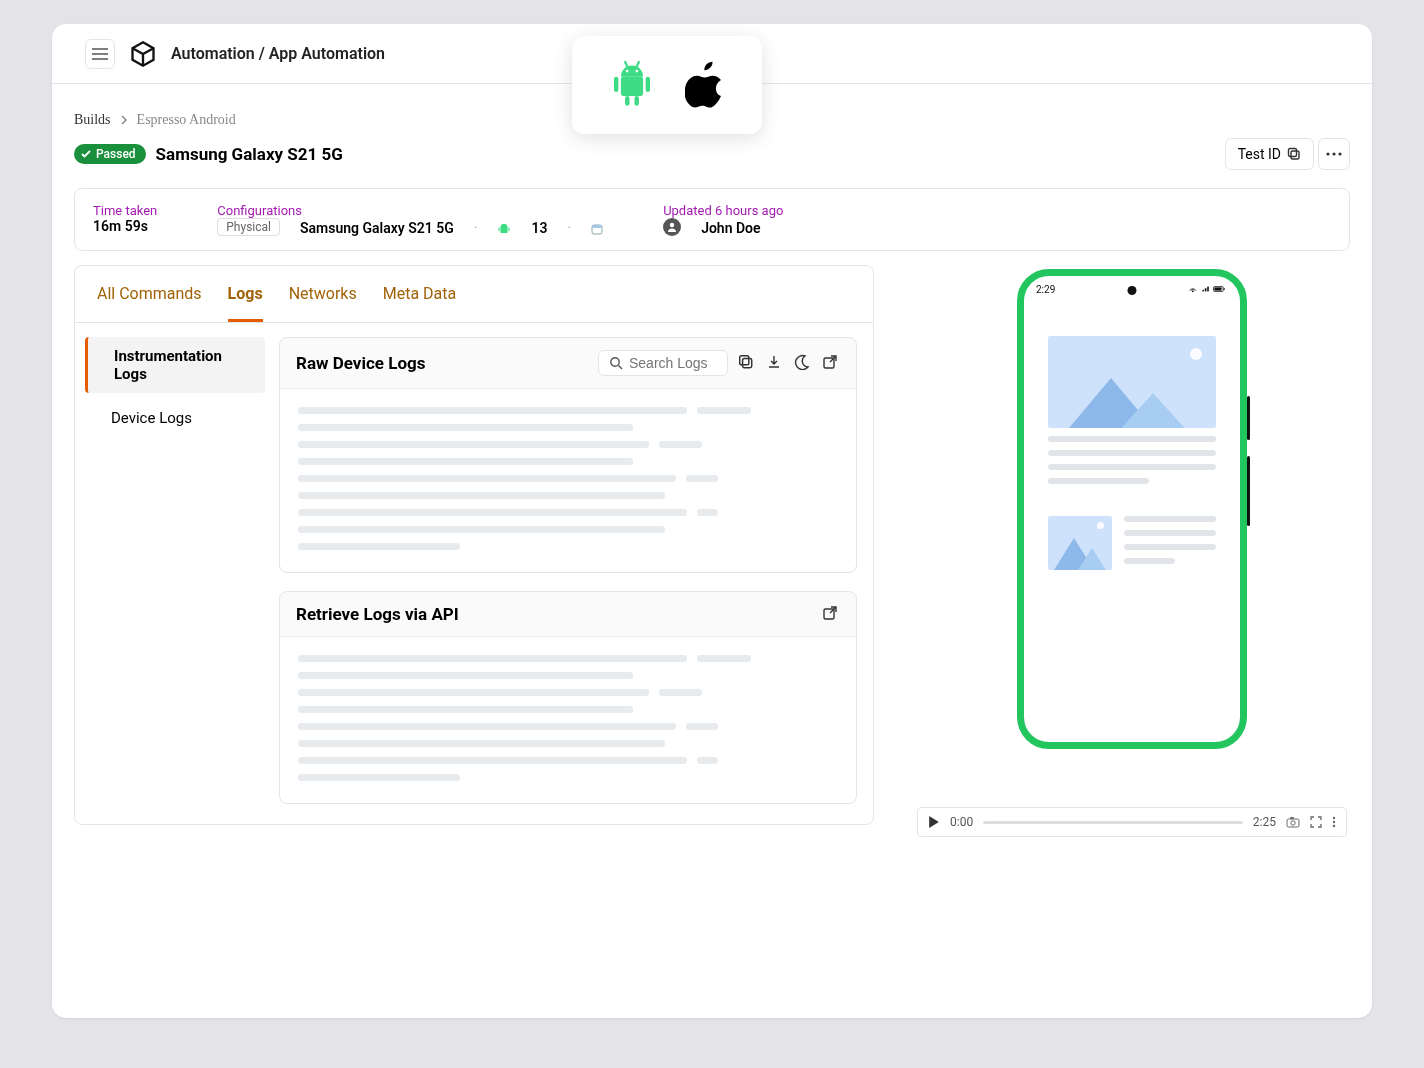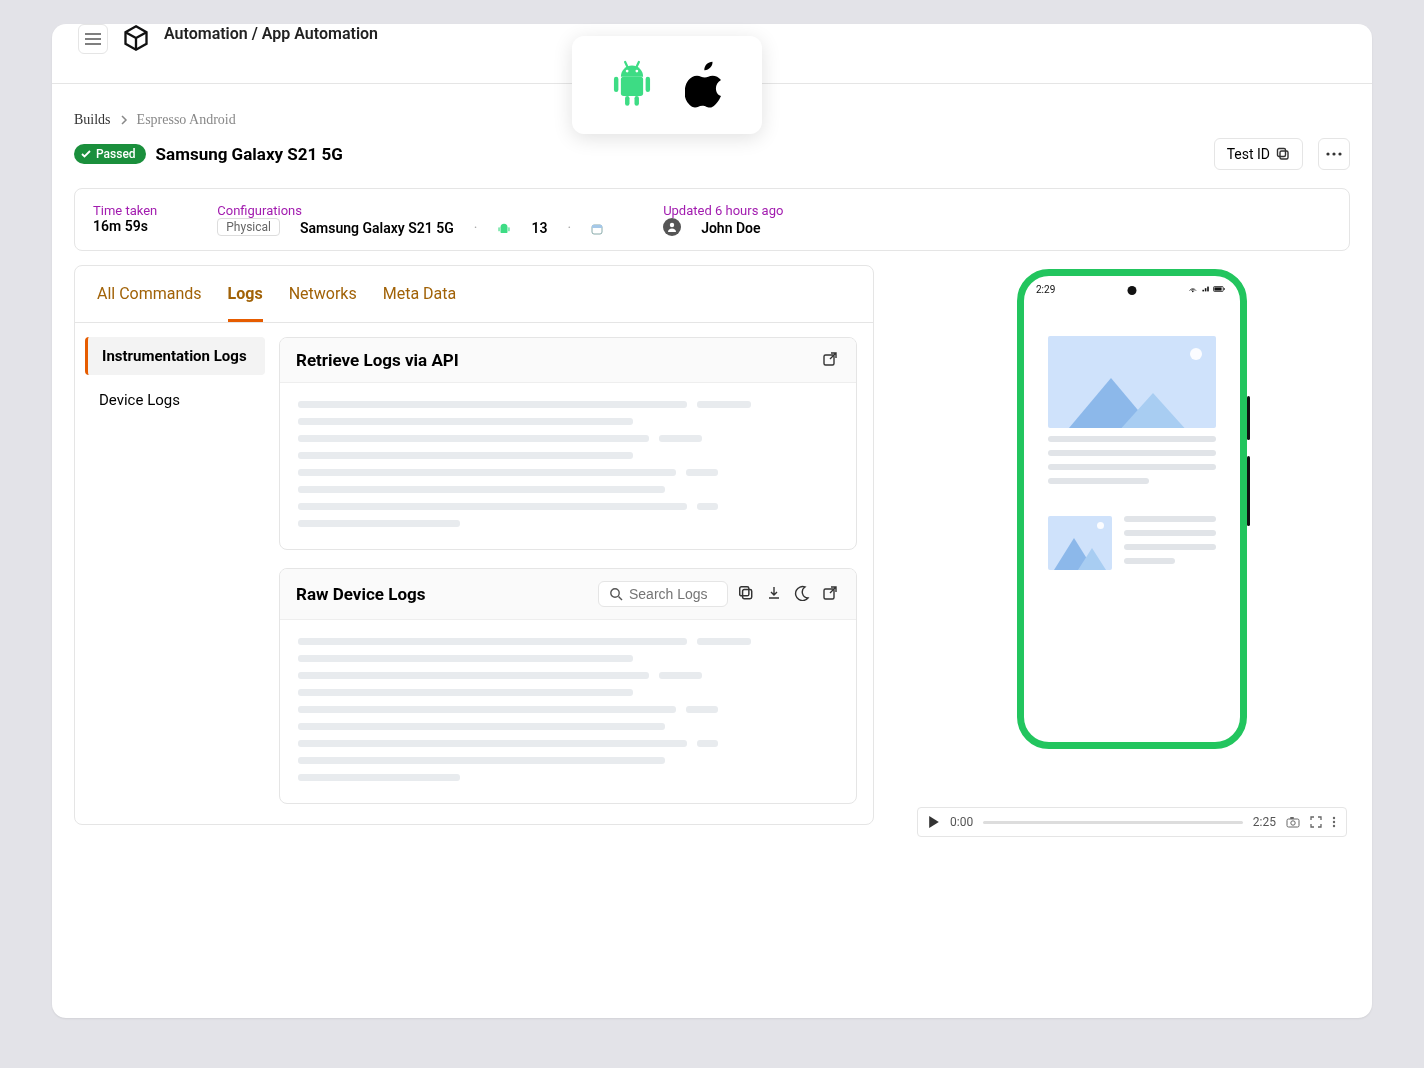--- a/index.html
+++ b/index.html
@@ -17,22 +17,22 @@
     width: 1320px; height: 994px;
     background: #fff;
     border-radius: 14px;
     box-shadow: 0 1px 2px rgba(0,0,0,0.08);
     display: flex; flex-direction: column;
   }
   
   .header {
     height: 60px;
     border-bottom: 1px solid #e5e5e5;
-    display: flex; 
-    padding: 0 26px;
+    display: flex; align-items: center;
+    padding: 0 33px;
     gap: 14px;
   }
   .menu-btn {
     width: 30px; height: 30px;
     border: 1px solid #e5e5e5; border-radius: 6px;
     display:flex; align-items:center; justify-content:center;
     cursor:pointer;
   }
   .logo { width: 28px; height: 28px; }
   .header-title { font-size: 16px; font-weight: 600; color:#222; }
@@ -51,21 +51,21 @@
   .subheader { padding: 28px 22px 0 22px; }
   .breadcrumb { display:flex; align-items:center; gap:8px; font-size:14px; color:#333;font-family:Liberation Serif, serif; }
   .breadcrumb .final { color:#888; }
   .title-row { display:flex; align-items:center; gap:10px; margin-top:10px; }
   .status-badge {
     background:#1a8f3c; color:#fff; font-size:12px;
     padding:3px 10px 3px 6px; border-radius:12px;
     display:flex; align-items:center; gap:4px; font-weight:500;
   }
   .page-title { font-size:17px; font-weight:700; }
-  .title-actions { margin-left:auto; display:flex; gap:15px;border-radius:10px; }
+  .title-actions { margin-left:auto; display:flex; gap:4px;border-radius:10px; }
   .btn-outline {
     border:1px solid #e5e5e5; border-radius:6px;
     background:#fff; padding:6px 12px;
     display:flex; align-items:center; gap:6px;
     font-size:14px; cursor:pointer;
   }
   .icon-btn {
     width:32px; height:32px; border:1px solid #e5e5e5; border-radius:6px;
     display:flex; align-items:center; justify-content:center; cursor:pointer;
   }
@@ -106,21 +106,21 @@
     border-bottom:3px solid transparent;
   }
   .tab.active { font-weight:700; border-bottom-color:#e65c00; }
 
   .tab-body { display:flex; }
   .sidebar {
     width:200px; padding:14px 10px;
     display:flex; flex-direction:column; gap:6px;
   }
   .side-item {
-    padding:10px 14px; font-size:15px; border-radius:4px; cursor:pointer;
+    padding:10px 26px; font-size:15px; border-radius:4px; cursor:pointer;
   }
   .side-item.active {
     background:#f3f3f3; font-weight:700;
     border-left:3px solid #e65c00;
   }
 
   .log-area { flex:1; padding:14px 16px 20px 4px; display:flex; flex-direction:column; gap:18px; }
   .log-panel {
     border:1px solid #e5e5e5; border-radius:8px; overflow:hidden;
   }
@@ -308,20 +308,79 @@
         </div>
         <div class="tab-body">
           <div class="sidebar">
             <div class="side-item active">Instrumentation Logs</div>
             <div class="side-item">Device Logs</div>
           </div>
           <div class="log-area">
 
             <div class="log-panel">
               <div class="log-panel-head">
+                <span class="log-panel-title">Raw Device Logs</span>
+                <span class="spacer"></span>
+                <span class="search-box">
+                  <svg width="14" height="14" viewBox="0 0 14 14">
+                      <circle cx="6" cy="6" r="4.2" fill="none" stroke="#555" stroke-width="1.4"></circle>
+                      <path d="M9.5 9.5 13 13" stroke="#555" stroke-width="1.4"></path>
+                    </svg>
+                  <input placeholder="Search Logs" style="">
+                </span>
+                <span class="mini-icon">
+                  <svg width="16" height="16" viewBox="0 0 14 14">
+                      <rect x="4" y="4" width="8" height="8" rx="1.5" fill="none" stroke="#333" stroke-width="1.3"></rect>
+                      <rect x="1.5" y="1.5" width="8" height="8" rx="1.5" fill="none" stroke="#333" stroke-width="1.3"></rect>
+                    </svg>
+                </span>
+                <span class="mini-icon">
+                  <svg width="16" height="16" viewBox="0 0 16 16">
+                      <path d="M8 2v8M5 7l3 3 3-3M3 13h10" stroke="#333" stroke-width="1.4" fill="none"></path>
+                    </svg>
+                </span>
+                <span class="mini-icon">
+                  <svg width="16" height="16" viewBox="0 0 16 16">
+                      <path d="M11 2a7 7 0 1 0 3 11 6 6 0 0 1-3-11z" fill="none" stroke="#333" stroke-width="1.4"></path>
+                    </svg>
+                </span>
+                <span class="mini-icon">
+                  <svg width="16" height="16" viewBox="0 0 16 16">
+                      <rect x="2" y="4" width="10" height="10" rx="1.5" fill="none" stroke="#333" stroke-width="1.4"></rect>
+                      <path d="M9 2h5v5M14 2 8 8" stroke="#333" stroke-width="1.4" fill="none"></path>
+                    </svg>
+                </span>
+              </div>
+              <div class="skeleton">
+                <div class="sk-row">
+                    <div class="sk" style="width:72%"></div>
+                    <div class="sk" style="width:10%"></div>
+                  </div>
+                <div class="sk" style="width:62%"></div>
+                <div class="sk-row">
+                    <div class="sk" style="width:65%"></div>
+                    <div class="sk" style="width:8%"></div>
+                  </div>
+                <div class="sk" style="width:62%"></div>
+                <div class="sk-row">
+                    <div class="sk" style="width:70%"></div>
+                    <div class="sk" style="width:6%"></div>
+                  </div>
+                <div class="sk" style="width:68%"></div>
+                <div class="sk-row">
+                    <div class="sk" style="width:72%"></div>
+                    <div class="sk" style="width:4%"></div>
+                  </div>
+                <div class="sk" style="width:68%"></div>
+                <div class="sk" style="width:30%"></div>
+              </div>
+            </div>
+
+            <div class="log-panel">
+              <div class="log-panel-head">
                 <span class="log-panel-title">Retrieve Logs via API</span>
                 <span class="spacer"></span>
                 <span class="mini-icon">
                   <svg width="16" height="16" viewBox="0 0 16 16">
                       <rect x="2" y="4" width="10" height="10" rx="1.5" fill="none" stroke="#333" stroke-width="1.4"></rect>
                       <path d="M9 2h5v5M14 2 8 8" stroke="#333" stroke-width="1.4" fill="none"></path>
                     </svg>
                 </span>
               </div>
               <div class="skeleton">
@@ -337,79 +396,20 @@
                 <div class="sk" style="width:62%"></div>
                 <div class="sk-row">
                     <div class="sk" style="width:70%"></div>
                     <div class="sk" style="width:6%"></div>
                   </div>
                 <div class="sk" style="width:68%"></div>
                 <div class="sk-row">
                     <div class="sk" style="width:72%"></div>
                     <div class="sk" style="width:4%"></div>
                   </div>
-                <div class="sk" style="width:30%"></div>
-              </div>
-            </div>
-
-            <div class="log-panel">
-              <div class="log-panel-head">
-                <span class="log-panel-title">Raw Device Logs</span>
-                <span class="spacer"></span>
-                <span class="search-box">
-                  <svg width="14" height="14" viewBox="0 0 14 14">
-                      <circle cx="6" cy="6" r="4.2" fill="none" stroke="#555" stroke-width="1.4"></circle>
-                      <path d="M9.5 9.5 13 13" stroke="#555" stroke-width="1.4"></path>
-                    </svg>
-                  <input placeholder="Search Logs" style="">
-                </span>
-                <span class="mini-icon">
-                  <svg width="16" height="16" viewBox="0 0 14 14">
-                      <rect x="4" y="4" width="8" height="8" rx="1.5" fill="none" stroke="#333" stroke-width="1.3"></rect>
-                      <rect x="1.5" y="1.5" width="8" height="8" rx="1.5" fill="none" stroke="#333" stroke-width="1.3"></rect>
-                    </svg>
-                </span>
-                <span class="mini-icon">
-                  <svg width="16" height="16" viewBox="0 0 16 16">
-                      <path d="M8 2v8M5 7l3 3 3-3M3 13h10" stroke="#333" stroke-width="1.4" fill="none"></path>
-                    </svg>
-                </span>
-                <span class="mini-icon">
-                  <svg width="16" height="16" viewBox="0 0 16 16">
-                      <path d="M11 2a7 7 0 1 0 3 11 6 6 0 0 1-3-11z" fill="none" stroke="#333" stroke-width="1.4"></path>
-                    </svg>
-                </span>
-                <span class="mini-icon">
-                  <svg width="16" height="16" viewBox="0 0 16 16">
-                      <rect x="2" y="4" width="10" height="10" rx="1.5" fill="none" stroke="#333" stroke-width="1.4"></rect>
-                      <path d="M9 2h5v5M14 2 8 8" stroke="#333" stroke-width="1.4" fill="none"></path>
-                    </svg>
-                </span>
-              </div>
-              <div class="skeleton">
-                <div class="sk-row">
-                    <div class="sk" style="width:72%"></div>
-                    <div class="sk" style="width:10%"></div>
-                  </div>
-                <div class="sk" style="width:62%"></div>
-                <div class="sk-row">
-                    <div class="sk" style="width:65%"></div>
-                    <div class="sk" style="width:8%"></div>
-                  </div>
-                <div class="sk" style="width:62%"></div>
-                <div class="sk-row">
-                    <div class="sk" style="width:70%"></div>
-                    <div class="sk" style="width:6%"></div>
-                  </div>
-                <div class="sk" style="width:68%"></div>
-                <div class="sk-row">
-                    <div class="sk" style="width:72%"></div>
-                    <div class="sk" style="width:4%"></div>
-                  </div>
-                <div class="sk" style="width:68%"></div>
                 <div class="sk" style="width:30%"></div>
               </div>
             </div>
           </div>
         </div>
       </div>
     </div>
 
     <div class="right-col">
       <div class="phone">

